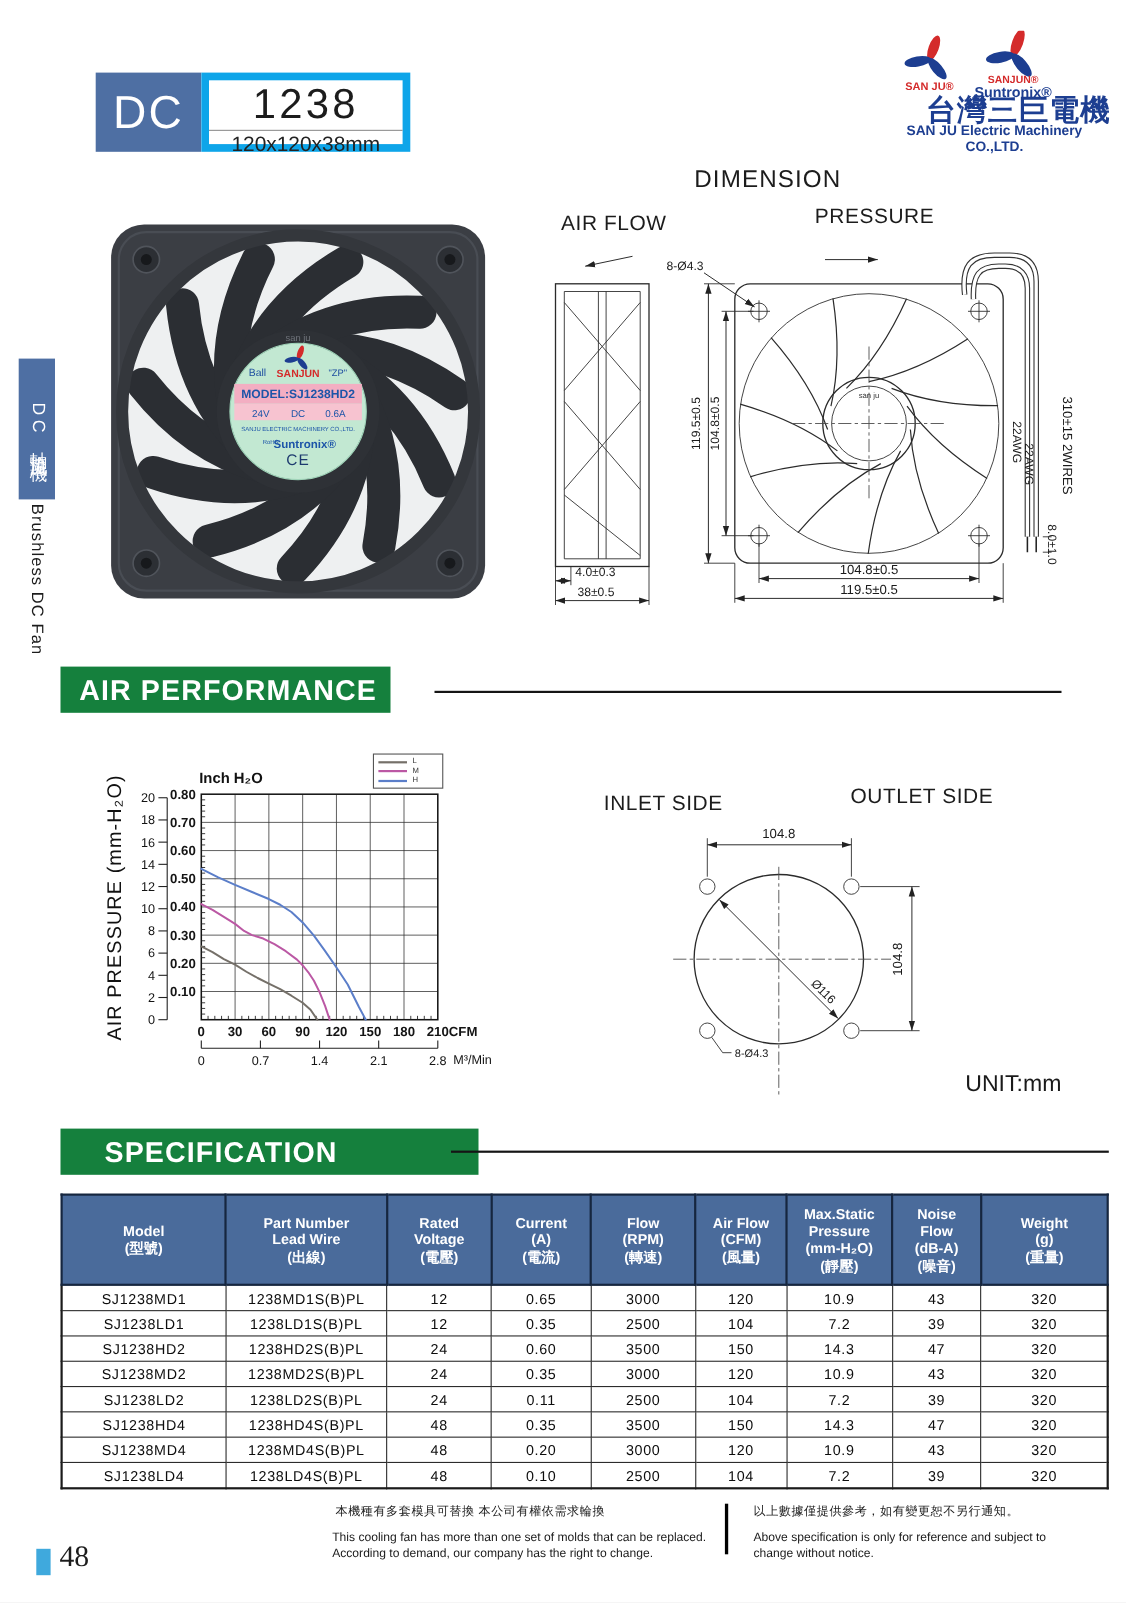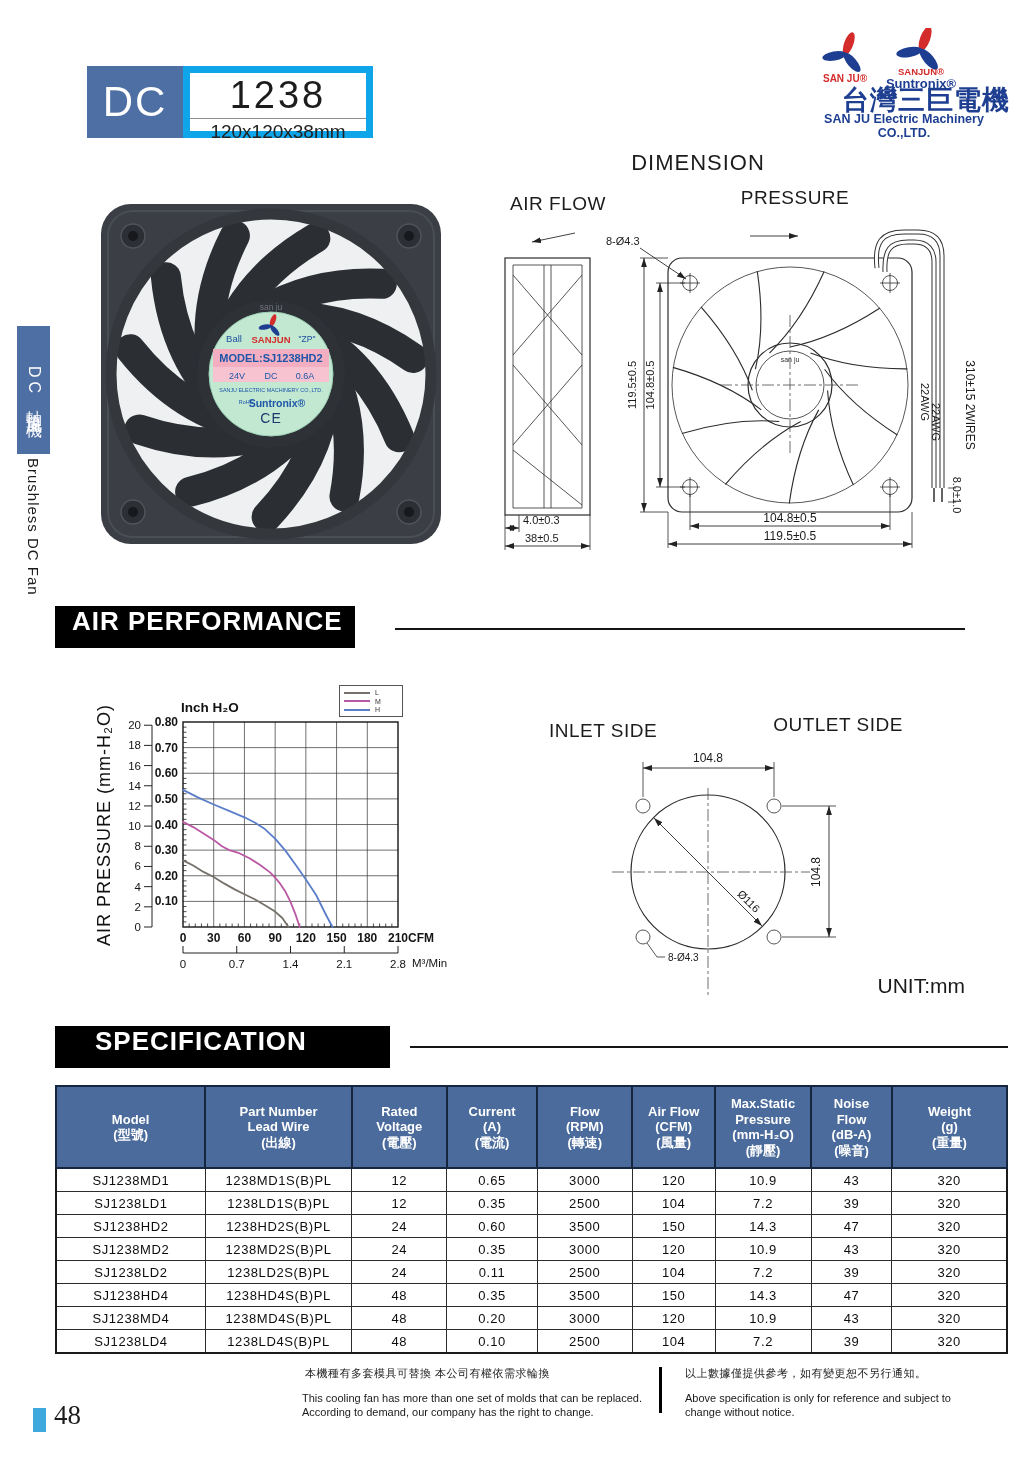--- a/index.html
+++ b/index.html
@@ -18,24 +18,24 @@
   #brand-zh{left:798px;top:82px;width:212px;text-align:right;font-size:27px;font-weight:bold;color:#1d3e91;letter-spacing:1px;}
   #brand-en{left:798px;top:112px;width:212px;text-align:center;font-size:12.5px;font-weight:bold;color:#1d3e91;}
 
   
   #side-tab{left:17px;top:326px;width:33px;height:128px;background:#4e6fa3;display:flex;align-items:center;justify-content:center;}
   #side-tab span{writing-mode:vertical-rl;color:#fff;font-size:16px;letter-spacing:4px;}
   #side-sub{left:17px;top:458px;width:33px;height:150px;display:flex;align-items:flex-start;justify-content:center;}
   #side-sub span{writing-mode:vertical-rl;color:#1c1c1c;font-size:15px;letter-spacing:1px;}
 
   
-  .section-bar{background:#000000;color:#fff;display:flex;font-weight:bold;font-size:26px;letter-spacing:1px;}
+  .section-bar{background:#15803d;color:#fff;display:flex;align-items:center;font-weight:bold;font-size:26px;letter-spacing:1px;}
   #perf-bar{left:55px;top:606px;width:300px;height:42px;padding-left:17px;box-sizing:border-box;}
   #perf-line{left:395px;top:628px;width:570px;height:2px;background:#151515;}
-  #spec-bar{left:55px;top:1026px;width:335px;height:42px;padding-left:40px;box-sizing:border-box;}
+  #spec-bar{left:55px;top:1026px;width:380px;height:42px;padding-left:40px;box-sizing:border-box;}
   #spec-line{left:410px;top:1046px;width:598px;height:2px;background:#151515;}
 
   
   .draw-title{font-size:22px;color:#1c1c1c;letter-spacing:1px;text-align:center;}
   .draw-sub{font-size:19px;color:#1c1c1c;text-align:center;letter-spacing:0.5px;}
   #dim-title{left:568px;top:150px;width:260px;}
   #airflow-label{left:498px;top:193px;width:120px;}
   #rotation-label{left:735px;top:187px;width:120px;}
   #panel-title{left:572px;top:662px;width:280px;}
   #inlet-label{left:533px;top:720px;width:140px;}

